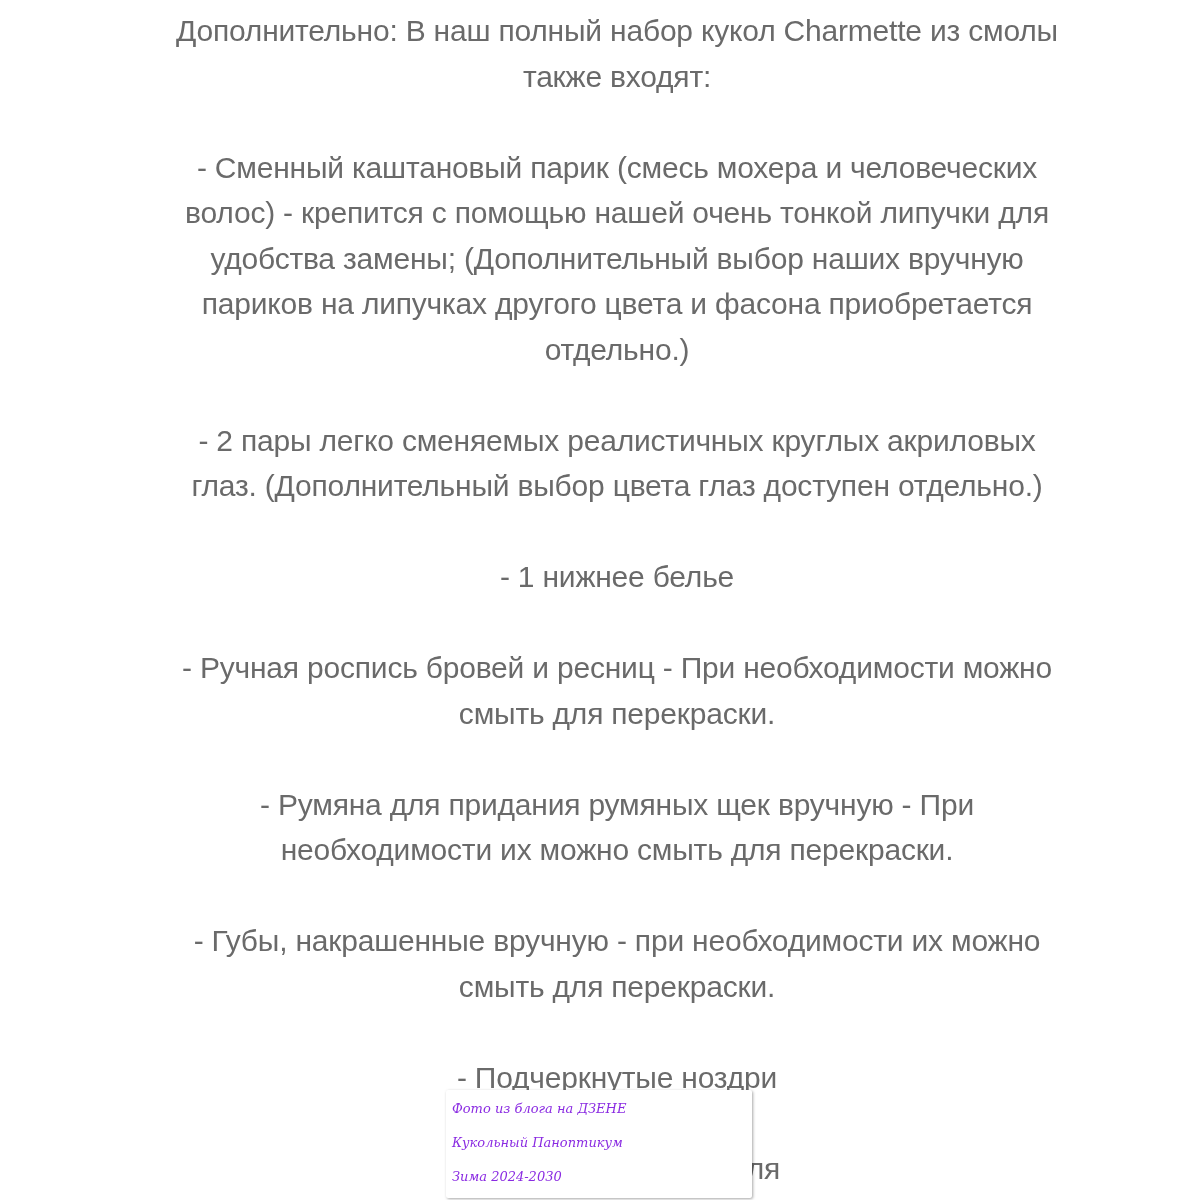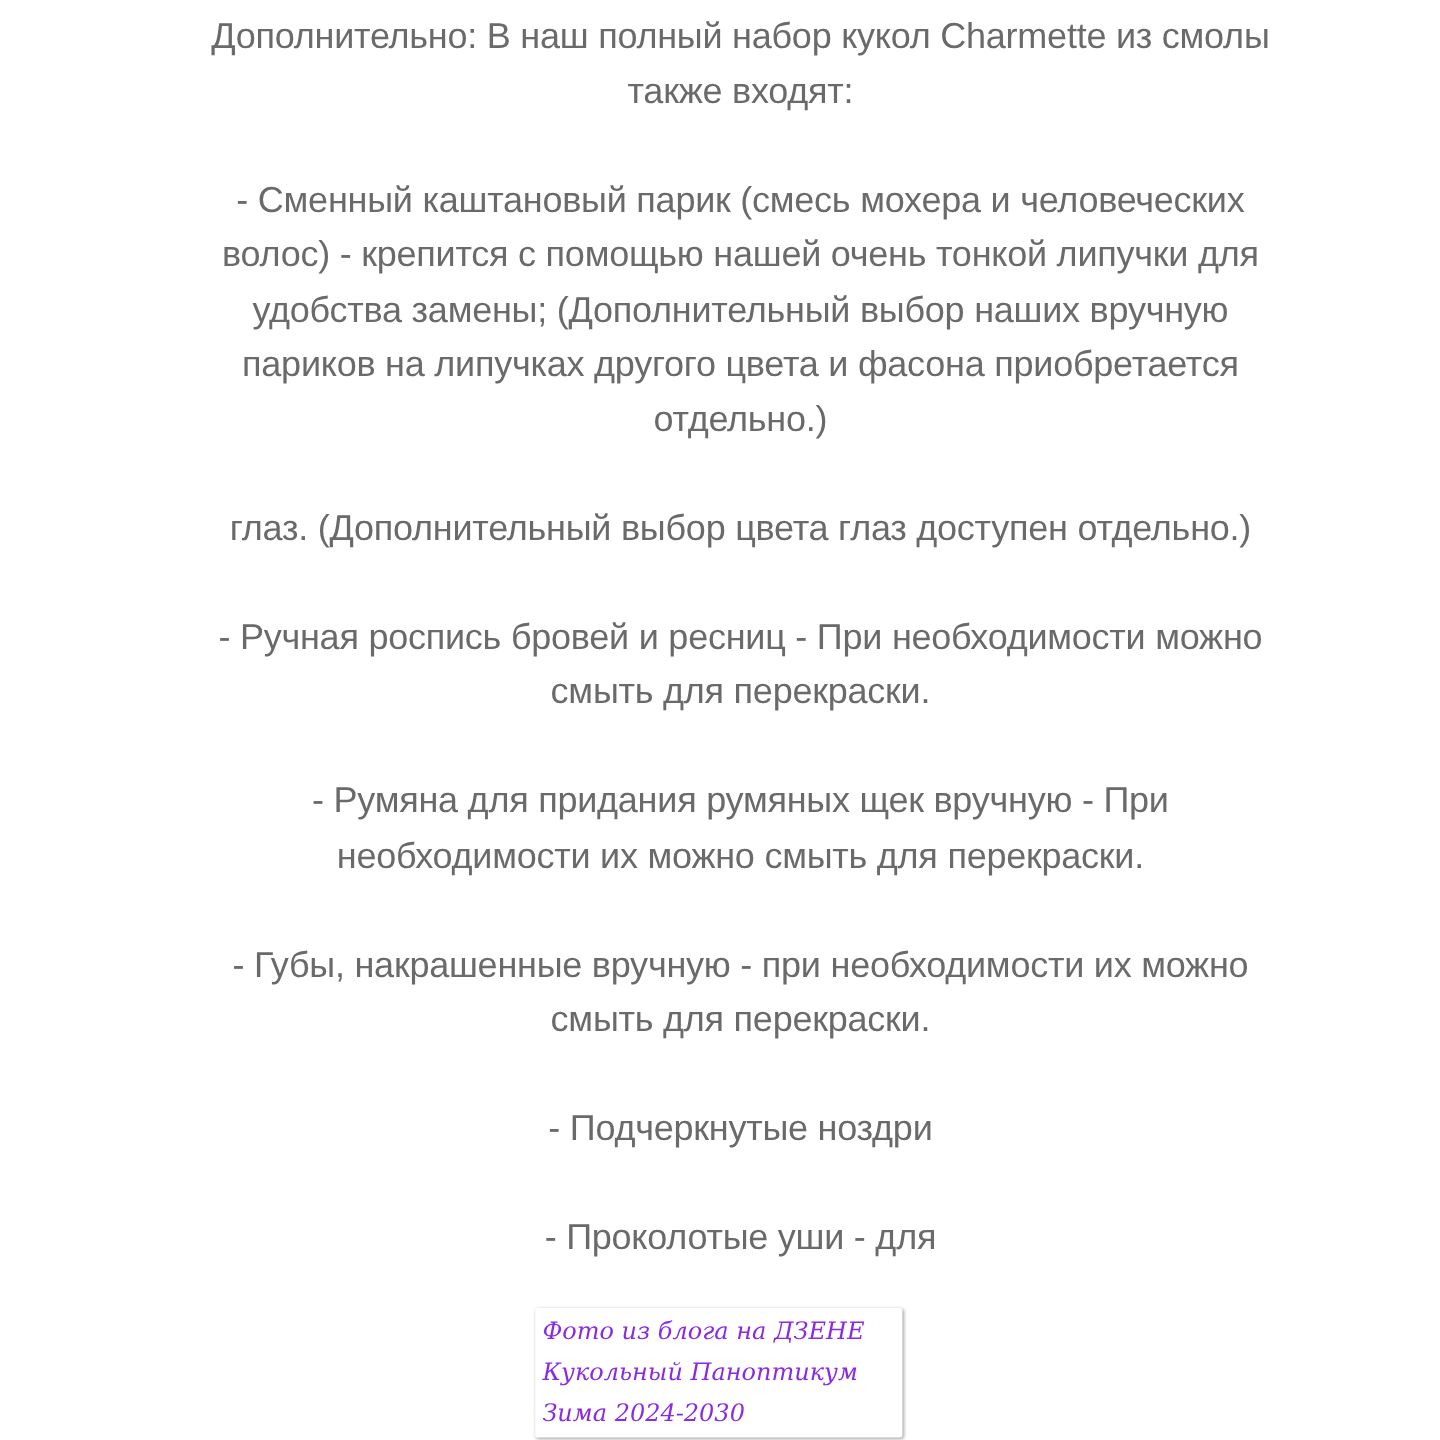--- a/index.html
+++ b/index.html
@@ -24,42 +24,46 @@
       box-shadow: 1px 1px 3px rgba(0,0,0,0.35);
       border-radius: 2px;
       padding: 2px 0 0 6px;
       box-sizing: border-box;
     }
     .wm-line {
       display: block;
       color: #8a2be2;
       font-family: "DejaVu Serif", serif;
       font-style: italic;
-      font-size: 20px;
+      font-size: 13px;
       line-height: 34px;
       white-space: nowrap;
     }
   </style>
 </head>
 <body>
 
 <div class="doc">
   <p class="para">
     <span class="line">Дополнительно: В наш полный набор кукол Charmette из смолы</span>
     <span class="line">также входят:</span>
   </p>
   <p class="para">
     <span class="line">- Сменный каштановый парик (смесь мохера и человеческих</span>
     <span class="line">волос) - крепится с помощью нашей очень тонкой липучки для</span>
     <span class="line">удобства замены; (Дополнительный выбор наших вручную</span>
     <span class="line">париков на липучках другого цвета и фасона приобретается</span>
     <span class="line">отдельно.)</span>
   </p>
   <p class="para">
+    <span class="line">- 2 пары легко сменяемых реалистичных круглых акриловых</span>
     <span class="line">глаз. (Дополнительный выбор цвета глаз доступен отдельно.)</span>
+  </p>
+  <p class="para">
+    <span class="line">- 1 нижнее белье</span>
   </p>
   <p class="para">
     <span class="line">- Ручная роспись бровей и ресниц - При необходимости можно</span>
     <span class="line">смыть для перекраски.</span>
   </p>
   <p class="para">
     <span class="line">- Румяна для придания румяных щек вручную - При</span>
     <span class="line">необходимости их можно смыть для перекраски.</span>
   </p>
   <p class="para">

